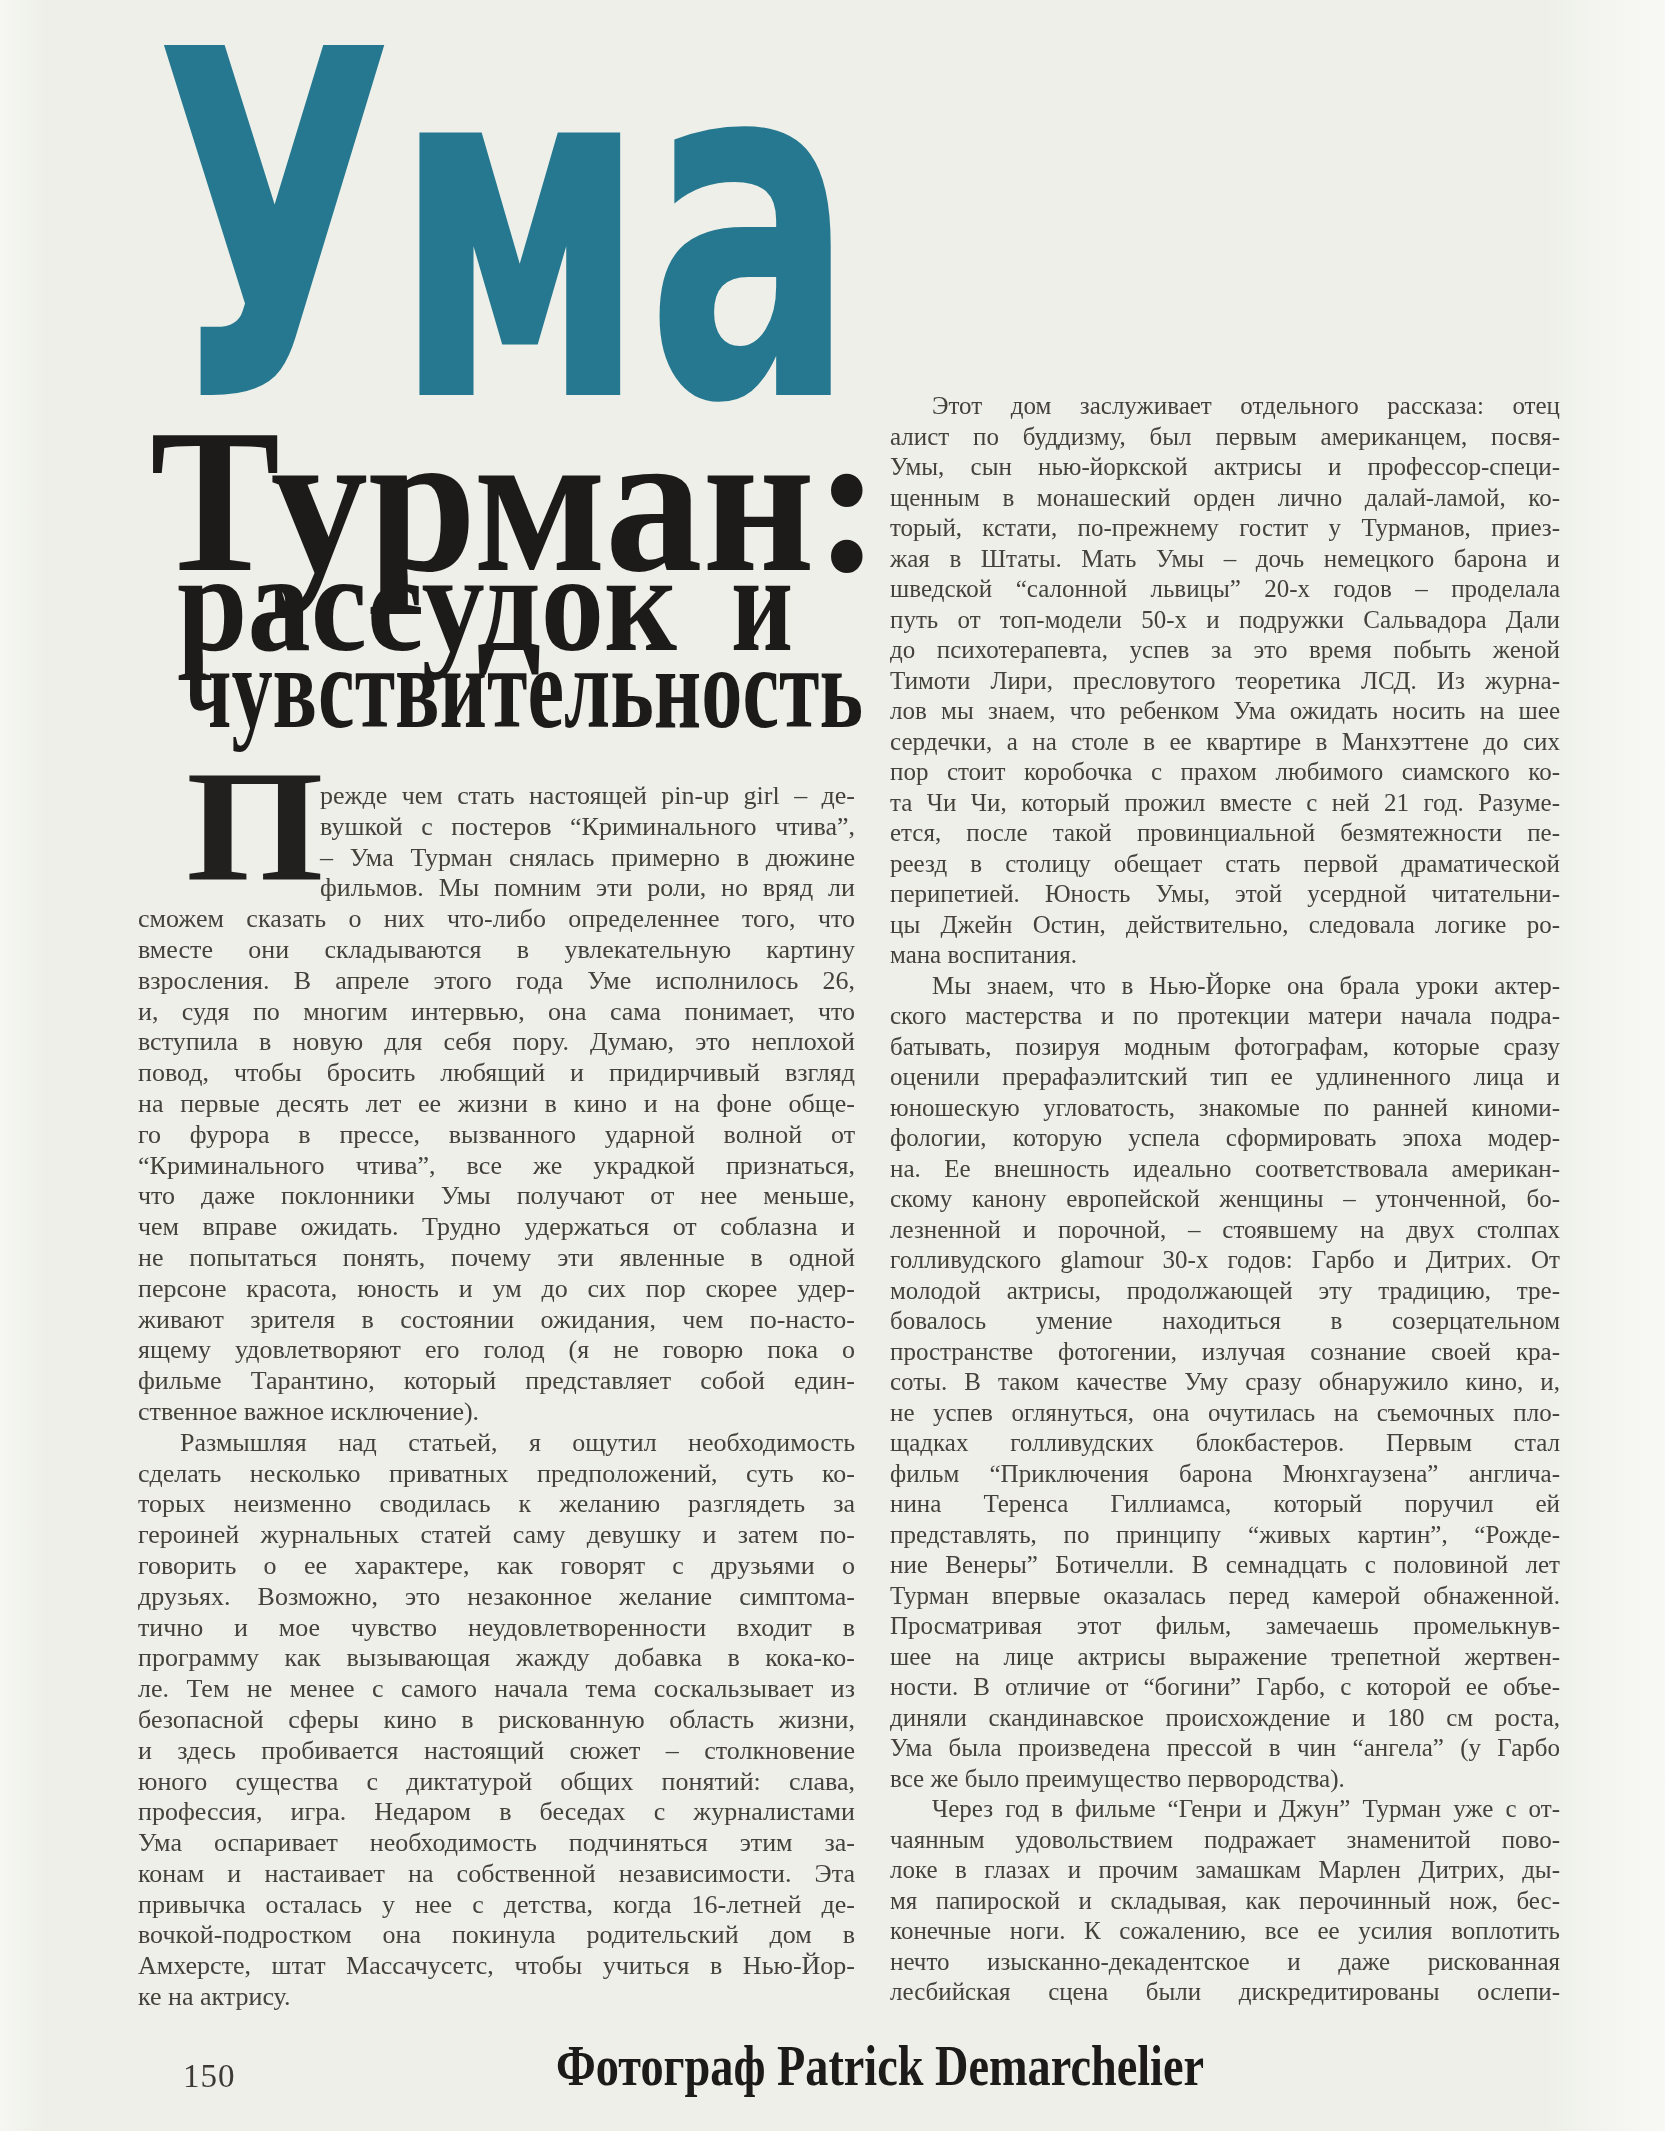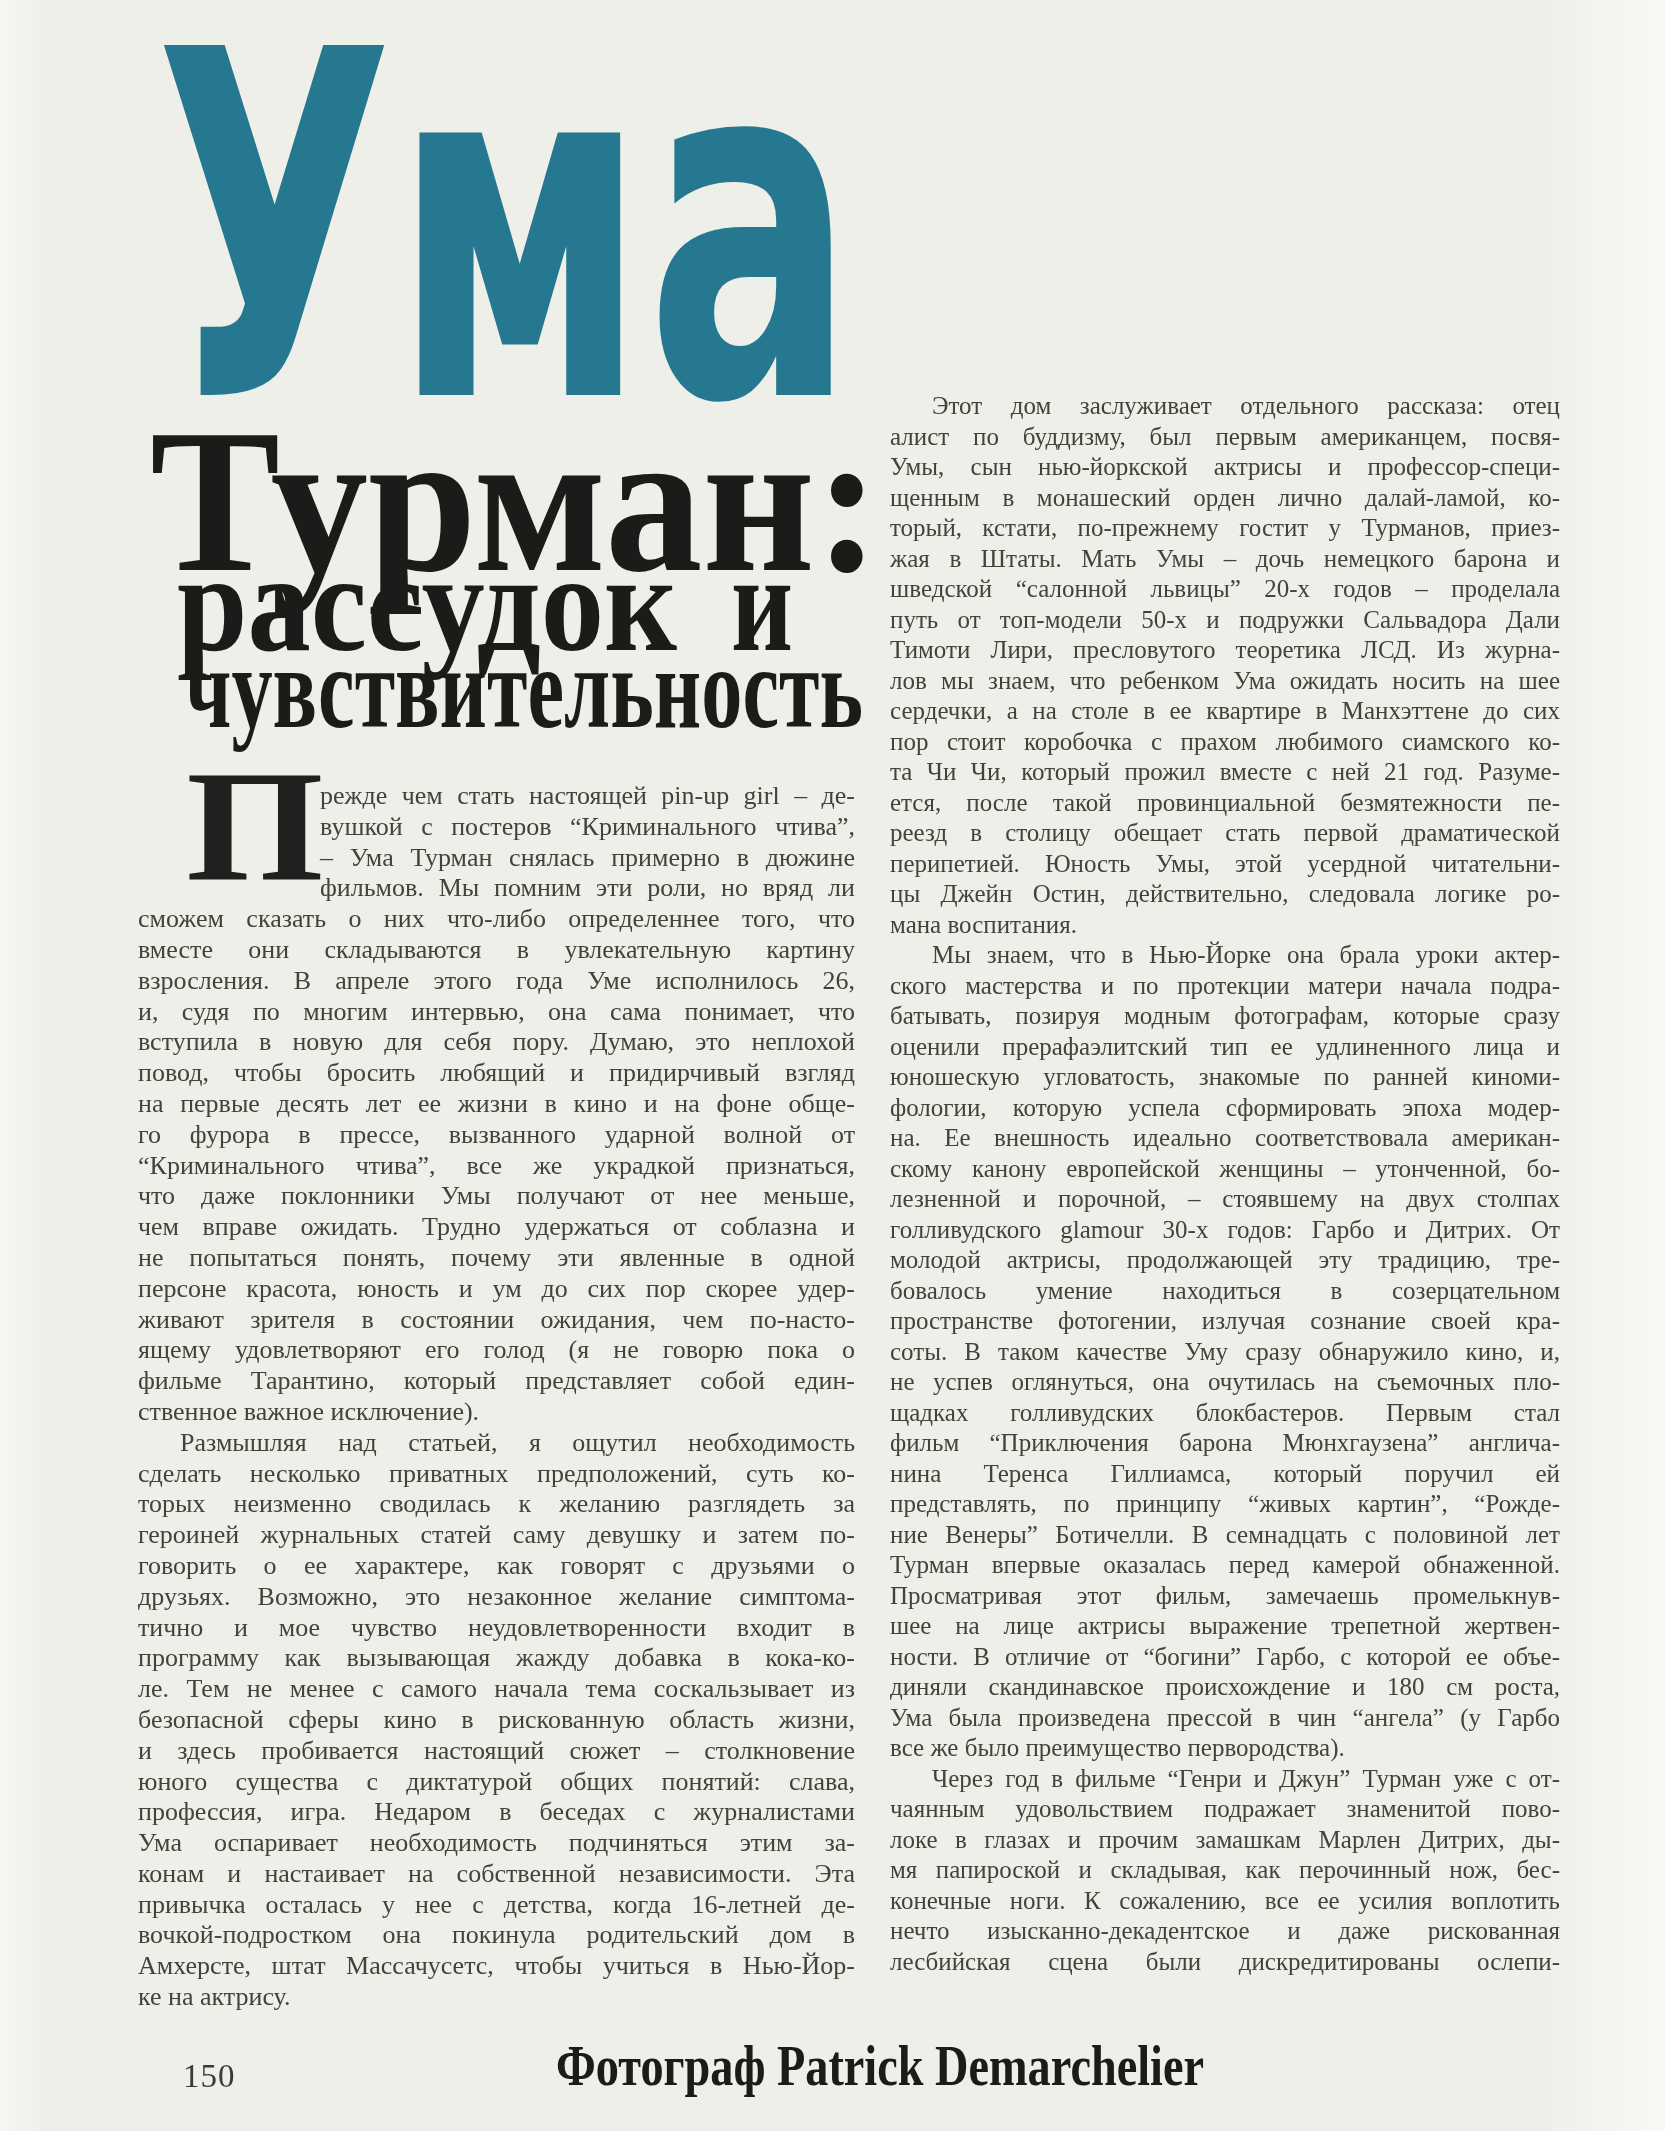--- a/index.html
+++ b/index.html
@@ -124,20 +124,21 @@
 
   <div class="col col-right">
       <div class="bl jl ind">Этот дом заслуживает отдельного рассказа: отец</div>
       <div class="bl jl">алист по буддизму, был первым американцем, посвя-</div>
       <div class="bl jl">Умы, сын нью-йоркской актрисы и профессор-специ-</div>
       <div class="bl jl">щенным в монашеский орден лично далай-ламой, ко-</div>
       <div class="bl jl">торый, кстати, по-прежнему гостит у Турманов, приез-</div>
       <div class="bl jl">жая в Штаты. Мать Умы – дочь немецкого барона и</div>
       <div class="bl jl">шведской “салонной львицы” 20-х годов – проделала</div>
       <div class="bl jl">путь от топ-модели 50-х и подружки Сальвадора Дали</div>
+      <div class="bl jl">до психотерапевта, успев за это время побыть женой</div>
       <div class="bl jl">Тимоти Лири, пресловутого теоретика ЛСД. Из журна-</div>
       <div class="bl jl">лов мы знаем, что ребенком Ума ожидать носить на шее</div>
       <div class="bl jl">сердечки, а на столе в ее квартире в Манхэттене до сих</div>
       <div class="bl jl">пор стоит коробочка с прахом любимого сиамского ко-</div>
       <div class="bl jl">та Чи Чи, который прожил вместе с ней 21 год. Разуме-</div>
       <div class="bl jl">ется, после такой провинциальной безмятежности пе-</div>
       <div class="bl jl">реезд в столицу обещает стать первой драматической</div>
       <div class="bl jl">перипетией. Юность Умы, этой усердной читательни-</div>
       <div class="bl jl">цы Джейн Остин, действительно, следовала логике ро-</div>
       <div class="bl">мана воспитания.</div>

